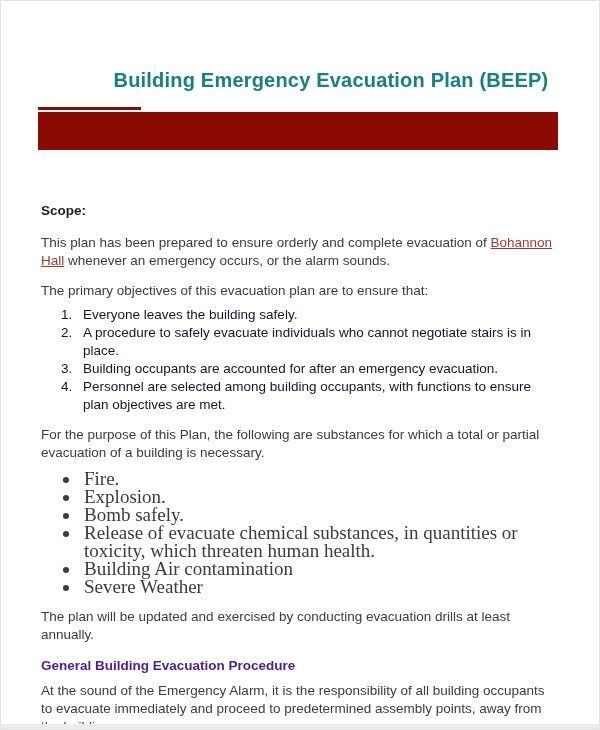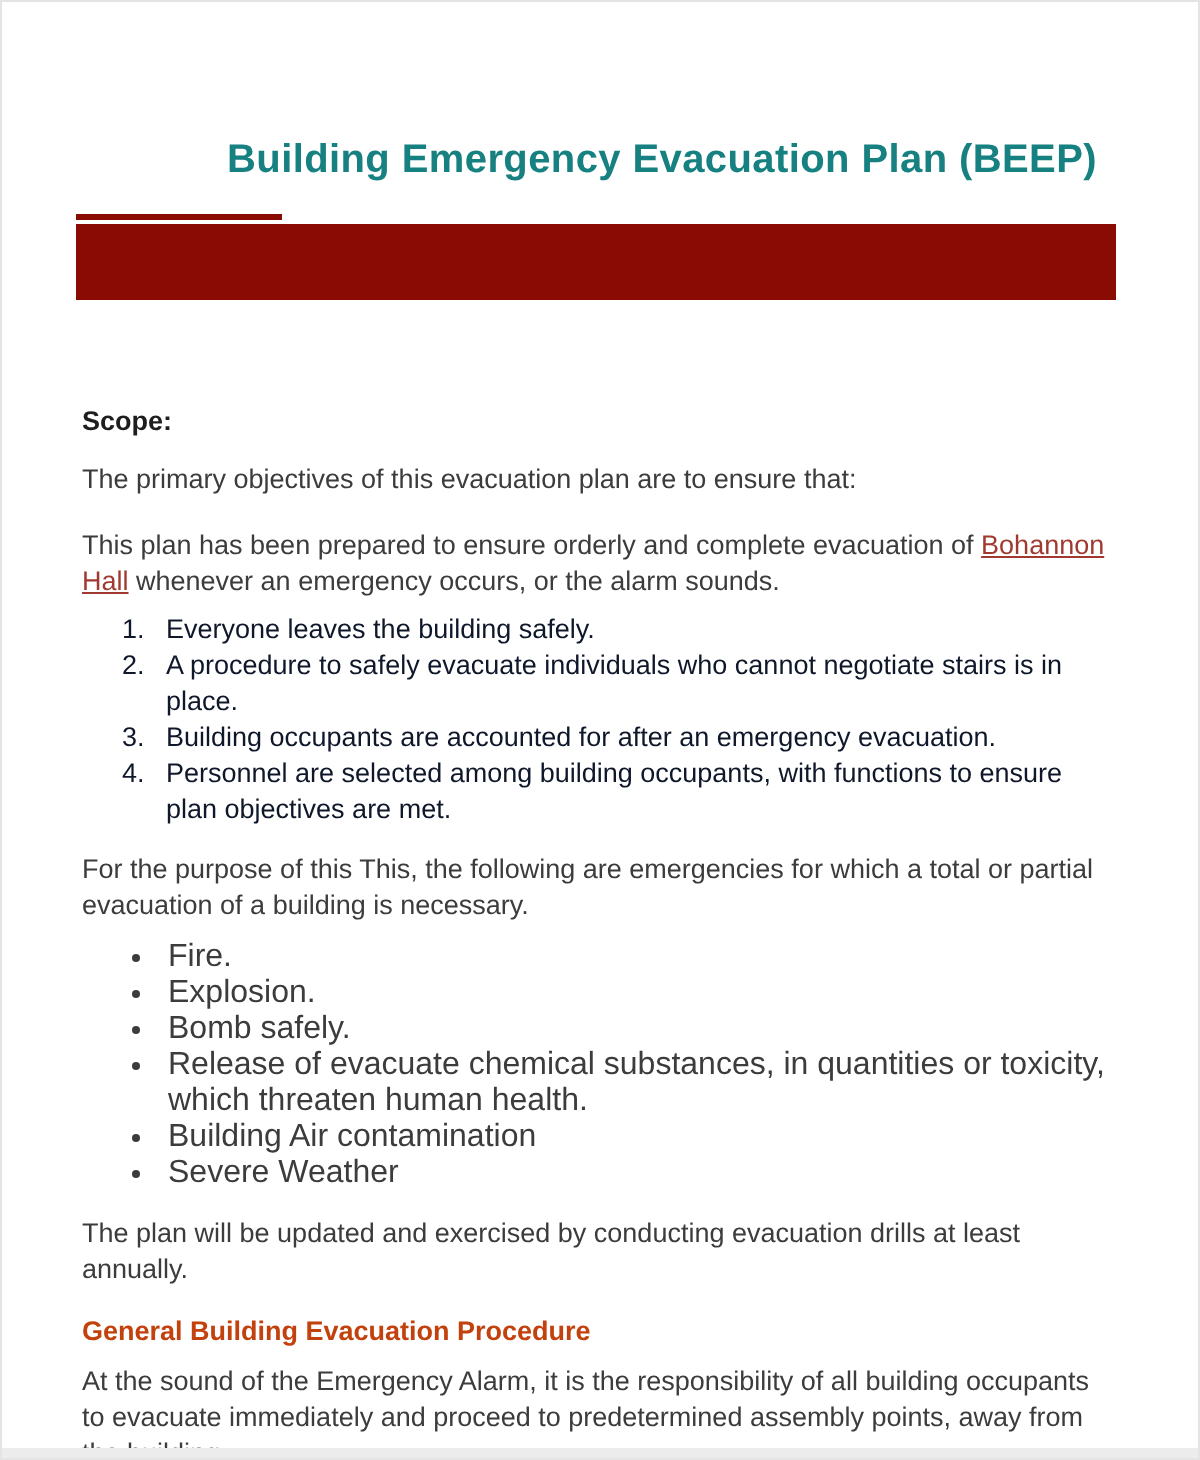--- a/index.html
+++ b/index.html
@@ -56,40 +56,41 @@
     margin-top: 53px;
     font-size: 13.5px;
     font-weight: bold;
     color: #1e1e1e;
     line-height: 16px;
   }
   h2.minor2 {
     margin-top: 14px;
     font-size: 13.5px;
     font-weight: bold;
-    color: #c2410c;
+    color: #4c1d95;
     line-height: 16px;
   }
   p.para { margin-top: 15px; }
   p.tight { margin-top: 12px; }
   ol.objectives {
     margin: 6px 0 0 0;
     padding-left: 35px;
     color: #0f172a;
     font-size: 13.5px;
     line-height: 18px;
   }
   ol.objectives li { padding-left: 7px; }
   ul.emergencies {
     margin: 8px 0 0 0;
     padding-left: 40px;
     color: #3c3c3c;
-    font-size: 16px;
+    font-size: 19px;
     line-height: 18px;
     list-style-type: disc;
+    font-family: Liberation Serif, serif;
   }
   ul.emergencies li { padding-left: 3px; }
   a.doc-link {
     color: #a03a30;
     text-decoration: underline;
     cursor: pointer;
   }
 </style>
 </head>
 <body>
@@ -97,32 +98,32 @@
 <div class="page">
   <div class="content">
 
     <div class="doc-title">Building Emergency Evacuation Plan (BEEP)</div>
 
     <div class="banner-top-line"></div>
     <div class="red-banner"></div>
 
     <h2 class="minor">Scope:</h2>
 
+    <p class="body-text para"><span>This plan has been prepared to ensure orderly and complete evacuation of </span><a class="doc-link">Bohannon Hall</a><span> whenever an emergency occurs, or the alarm sounds.</span></p>
+
     <p class="body-text tight">The primary objectives of this evacuation plan are to ensure that:</p>
-
-    <p class="body-text para"><span>This plan has been prepared to ensure orderly and complete evacuation of </span><a class="doc-link">Bohannon Hall</a><span> whenever an emergency occurs, or the alarm sounds.</span></p>
 
     <ol class="objectives">
       <li>Everyone leaves the building safely.</li>
       <li>A procedure to safely evacuate individuals who cannot negotiate stairs is in place.</li>
       <li>Building occupants are accounted for after an emergency evacuation.</li>
       <li>Personnel are selected among building occupants, with functions to ensure plan objectives are met.</li>
     </ol>
 
-    <p class="body-text tight">For the purpose of this This, the following are emergencies for which a total or partial evacuation of a building is necessary.</p>
+    <p class="body-text tight">For the purpose of this Plan, the following are substances for which a total or partial evacuation of a building is necessary.</p>
 
     <ul class="emergencies">
       <li>Fire.</li>
       <li>Explosion.</li>
       <li>Bomb safely.</li>
       <li>Release of evacuate chemical substances, in quantities or toxicity, which threaten human health.</li>
       <li>Building Air contamination</li>
       <li>Severe Weather</li>
     </ul>
 

